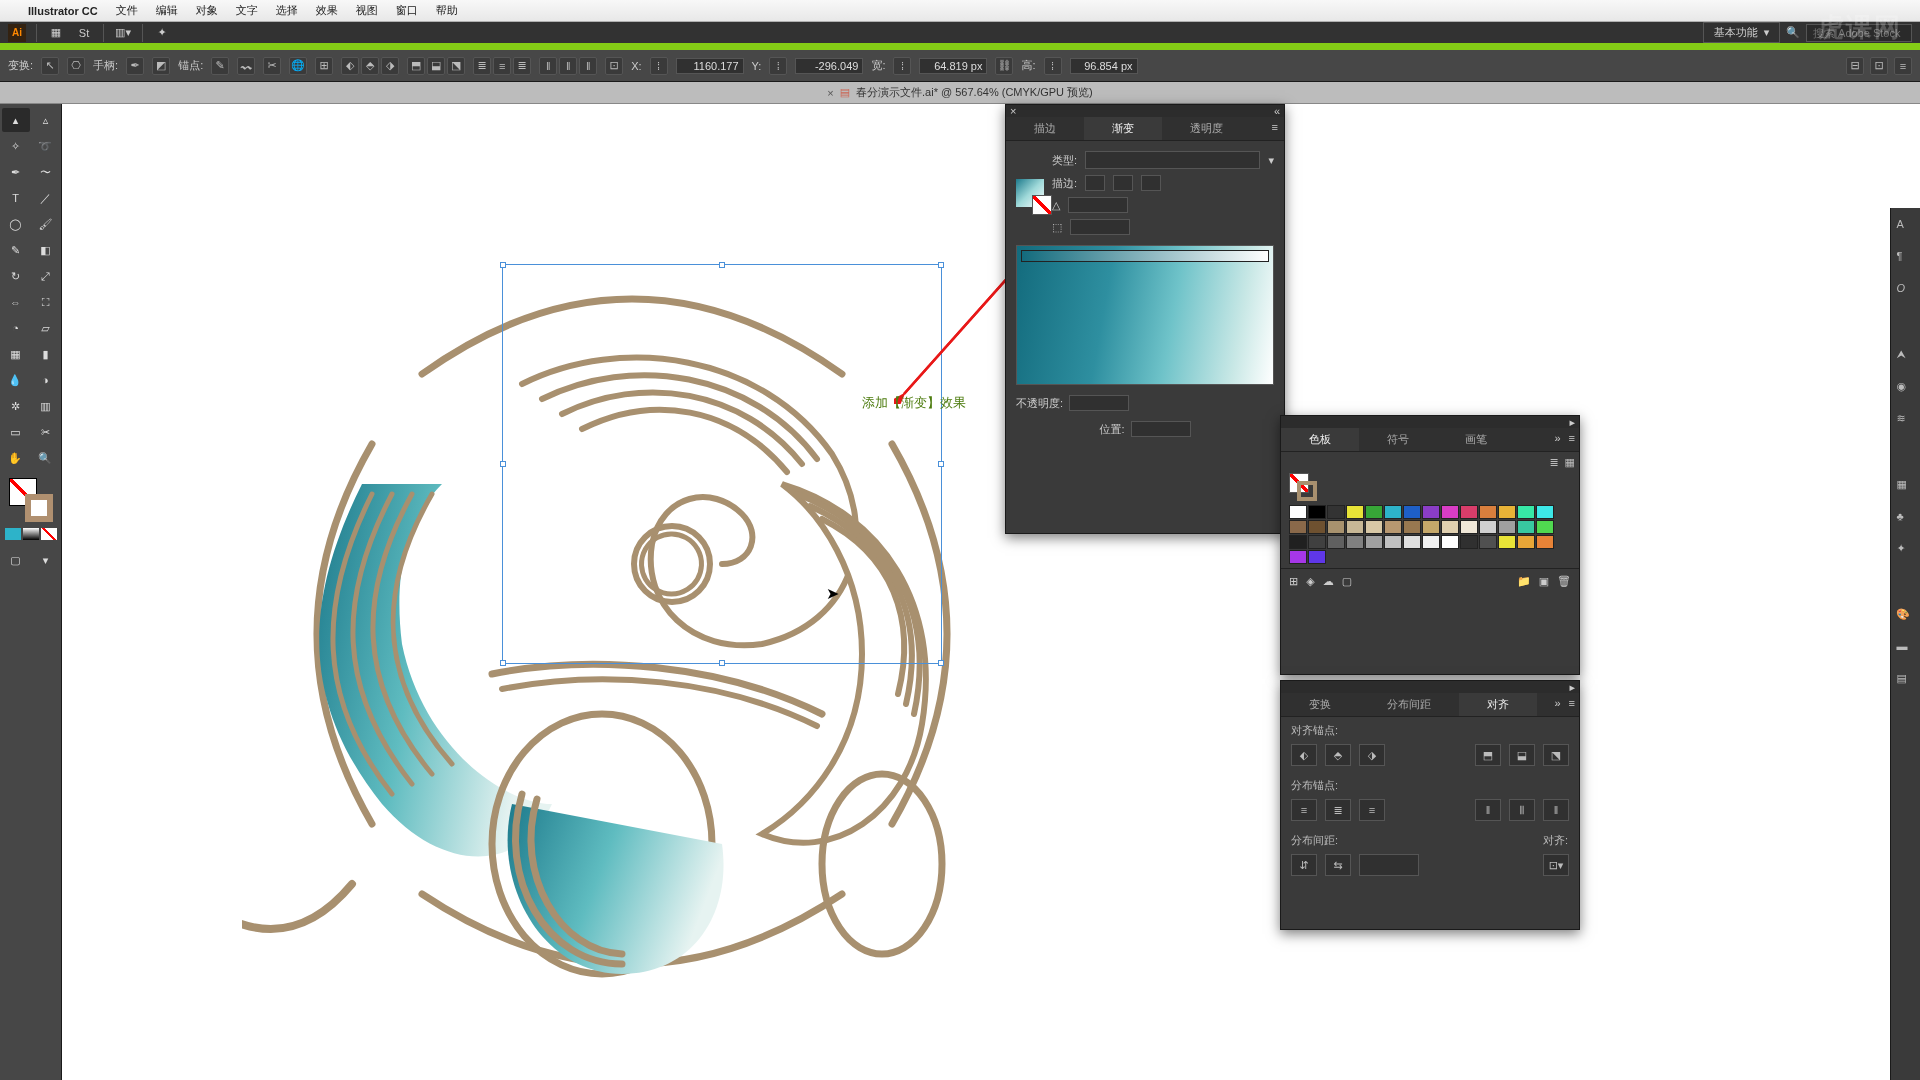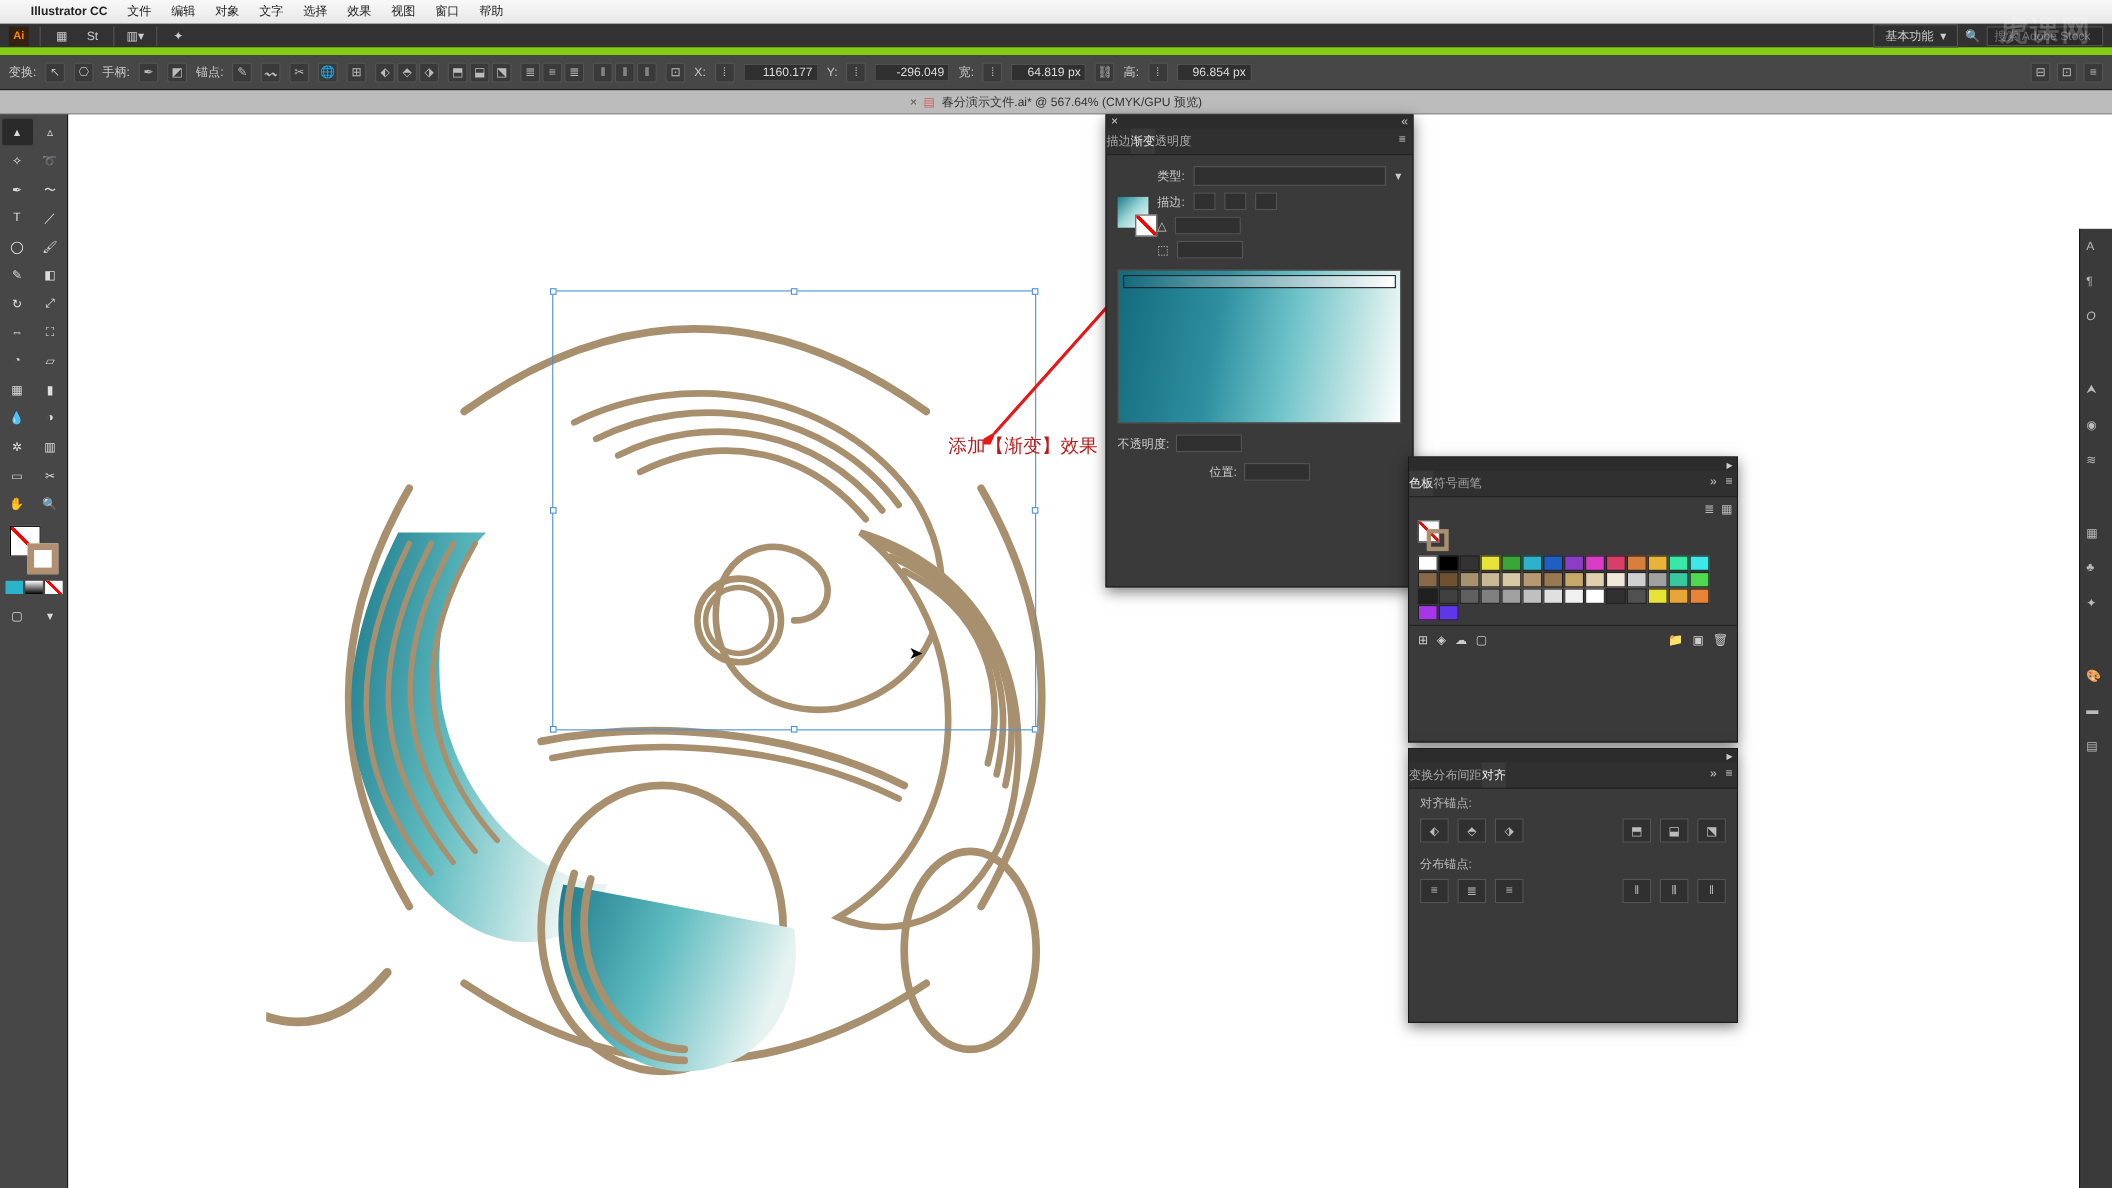--- a/index.html
+++ b/index.html
@@ -31,28 +31,28 @@
 .miniswatches{display:flex;gap:2px;margin-top:6px}
 .miniswatches div{width:16px;height:12px}
 .canvaswrap{flex:1;background:#fff;position:relative;overflow:hidden}
 .artwork{position:absolute;top:140px;left:180px;width:780px;height:780px}
 .selbox{position:absolute;top:160px;left:440px;width:440px;height:400px;border:1px solid #4a90d9}
 .selbox .h{position:absolute;width:6px;height:6px;background:#fff;border:1px solid #4a90d9}
 .selbox .h.tl{top:-3px;left:-3px}.selbox .h.tm{top:-3px;left:calc(50% - 3px)}.selbox .h.tr{top:-3px;right:-3px}
 .selbox .h.ml{top:calc(50% - 3px);left:-3px}.selbox .h.mr{top:calc(50% - 3px);right:-3px}
 .selbox .h.bl{bottom:-3px;left:-3px}.selbox .h.bm{bottom:-3px;left:calc(50% - 3px)}.selbox .h.br{bottom:-3px;right:-3px}
 .cursor{position:absolute;top:480px;left:764px;color:#000;font-size:16px}
-.annot{position:absolute;top:290px;left:800px;color:#b91c1c;font-size:17px;font-family:"SimSun",serif}
+.annot{position:absolute;top:290px;left:800px;color:#4d7c0f;font-size:13px;font-family:"SimSun",serif}
 .arrow{position:absolute;top:110px;left:832px;width:170px;height:190px;pointer-events:none}
 .rside{position:absolute;top:104px;right:0;bottom:0;width:30px;background:#3a3a3a;border-left:1px solid #1a1a1a;display:flex;flex-direction:column;align-items:center;padding-top:10px;gap:14px;color:#bbb}
 .rside .ic{width:18px;height:18px}
 .panel{position:absolute;background:#3a3a3a;border:1px solid #1a1a1a;box-shadow:0 4px 12px rgba(0,0,0,.5);color:#ccc}
 .panel .titlebar{height:12px;background:#2c2c2c;display:flex;justify-content:space-between;padding:0 4px;font-size:9px;align-items:center}
 .panel .tabs{display:flex;border-bottom:1px solid #222;background:#303030}
-.panel .tab{padding:4px 0;color:#aaa}
+.panel .tab{padding:4px 28px;color:#aaa}
 .panel .tab.active{background:#3a3a3a;color:#eee}
 .pgrad{top:104px;left:1005px;width:280px;height:430px}
 .pgrad .body{padding:10px;display:flex;flex-direction:column;gap:10px}
 .pgrad .row{display:flex;align-items:center;gap:8px}
 .pgrad .sw{width:28px;height:28px;background:linear-gradient(135deg,#1d7a8c,#9fd9d9,#fff)}
 .pgrad .sel{flex:1;background:#303030;border:1px solid #555;height:18px}
 .pgrad .ibtn{width:20px;height:16px;background:#303030;border:1px solid #555}
 .pgrad .preview{height:140px;background:linear-gradient(100deg,#136b7d 0%,#2e8fa0 35%,#6fc3c9 60%,#c9e8e6 85%,#fff 100%);position:relative;border:1px solid #555}
 .pgrad .preview .bar{position:absolute;top:4px;left:4px;right:4px;height:12px;background:linear-gradient(90deg,#136b7d,#fff);border:1px solid #222}
 .pgrad .field{display:flex;align-items:center;gap:6px}
@@ -495,15 +495,33 @@
         <div class="b">≣</div>
         <div class="b">≡</div>
       </div>
       <div class="btns">
         <div class="b">‖</div>
         <div class="b">⦀</div>
         <div class="b">‖</div>
       </div>
     </div>
   </div>
+  <div class="section">
+    <div class="rowj">
+      <div>
+        <span class="lab">分布间距:</span>
+        <div class="btns">
+          <div class="b">⇵</div>
+          <div class="b">⇆</div>
+          <div class="b" style="width:60px"></div>
+        </div>
+      </div>
+      <div>
+        <span class="lab">对齐:</span>
+        <div class="btns">
+            <div class="b">⊡▾</div>
+          </div>
+      </div>
+    </div>
+  </div>
 </div>
 
 <div class="watermark">虎课网</div>
 
 </body></html>

